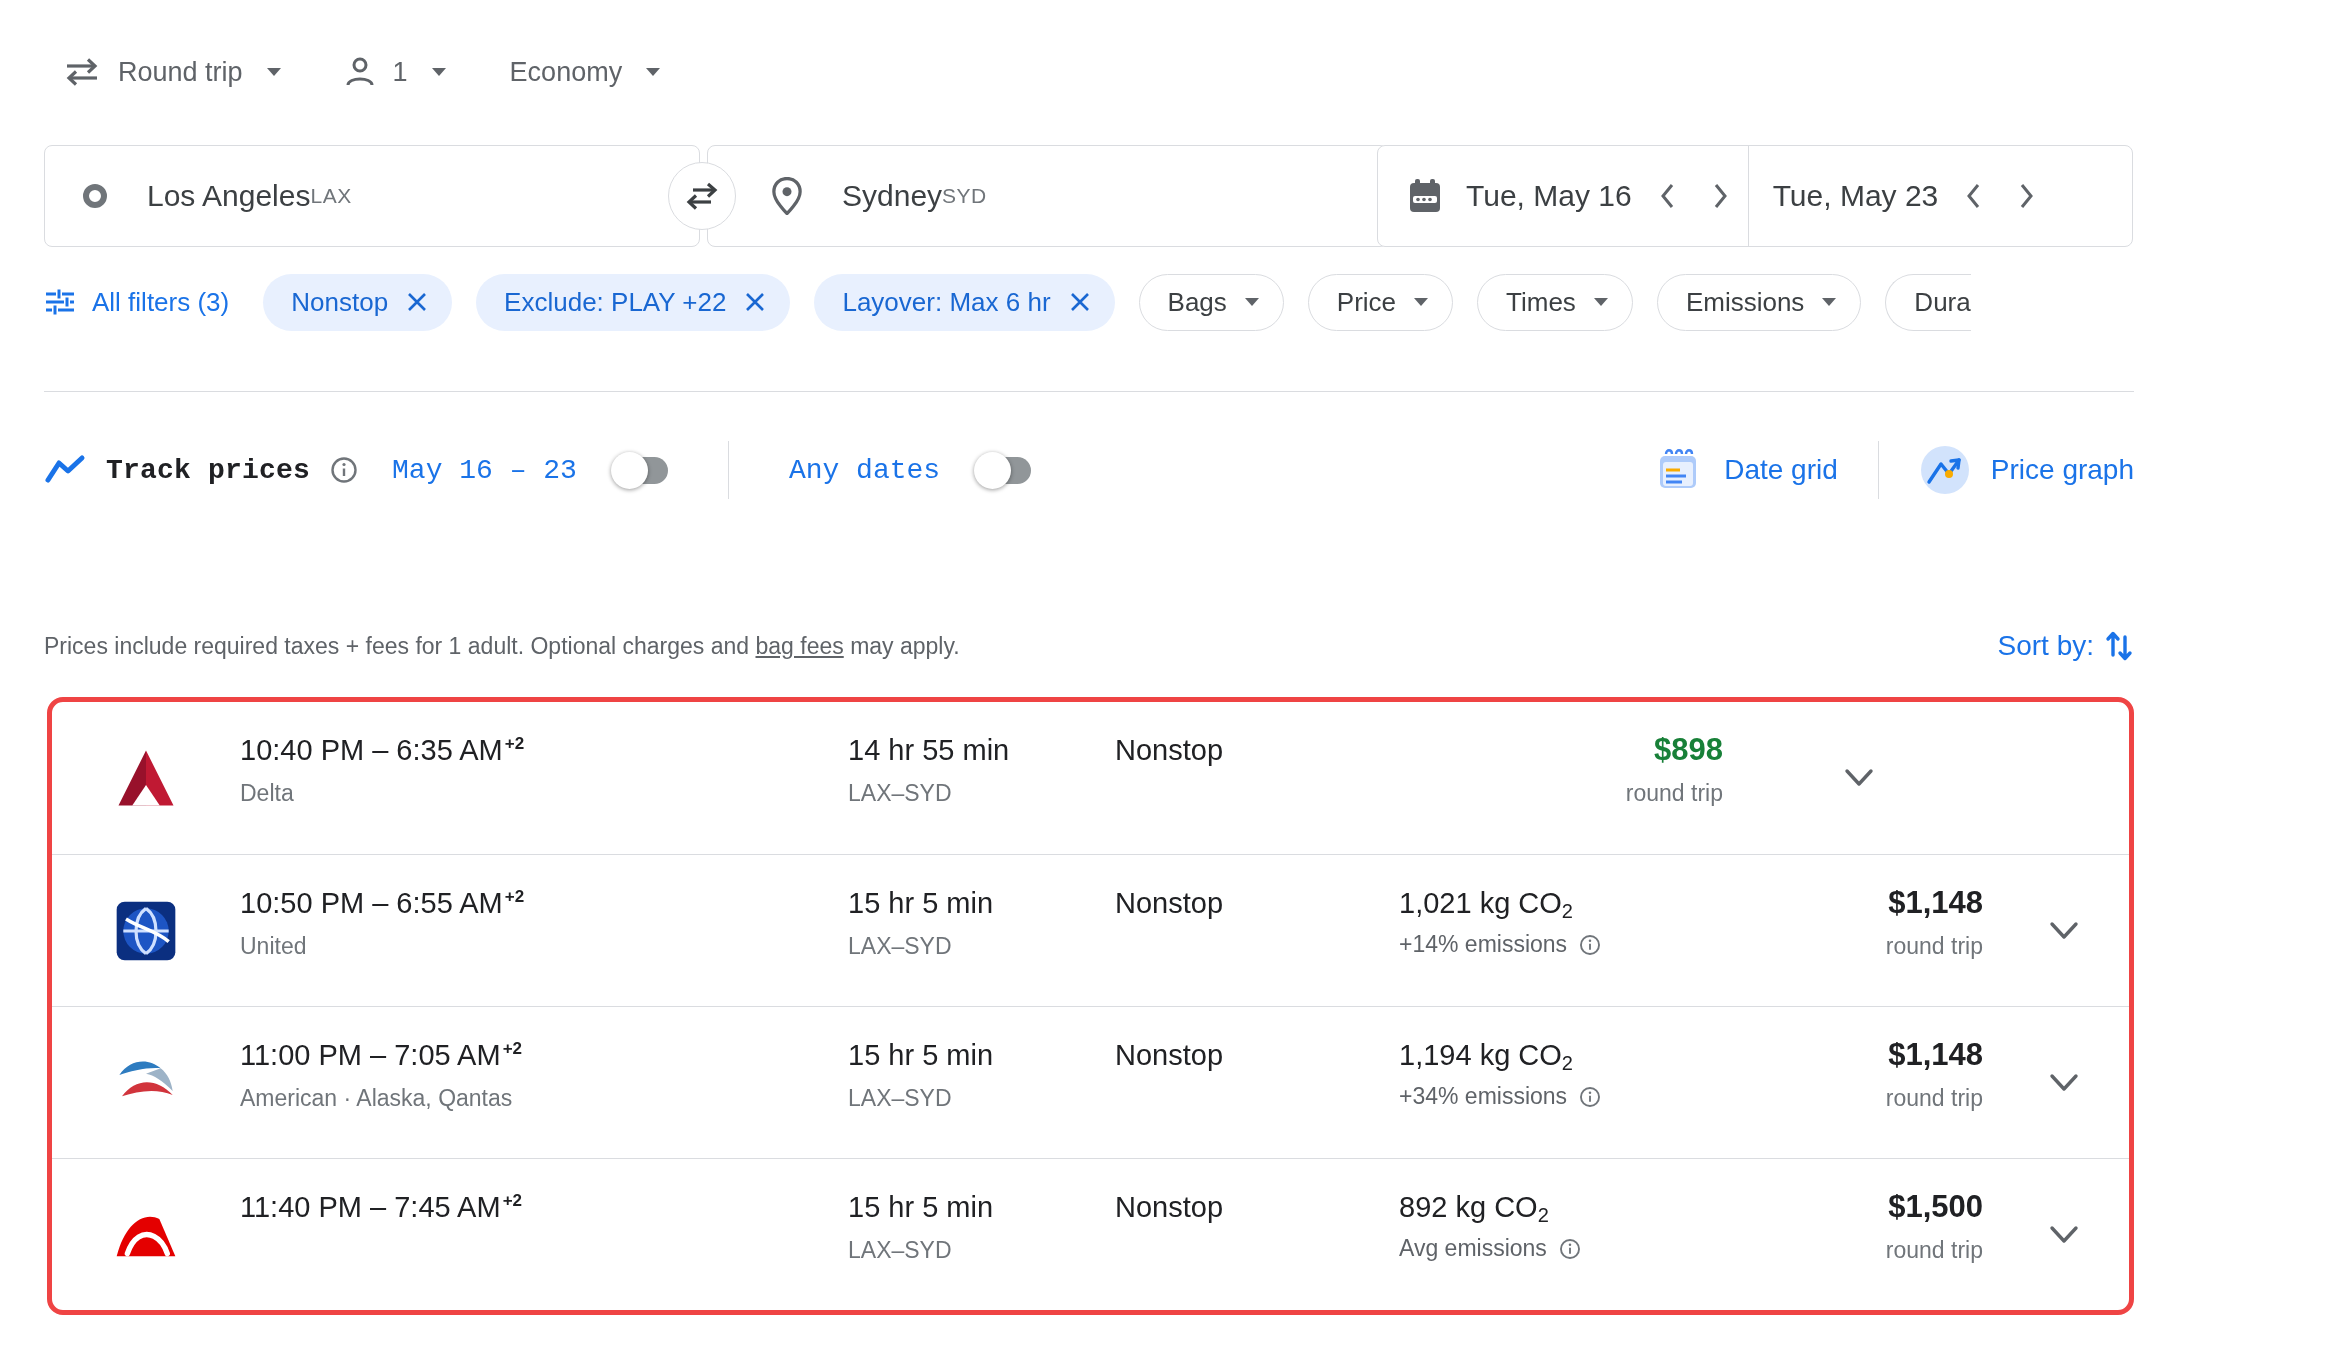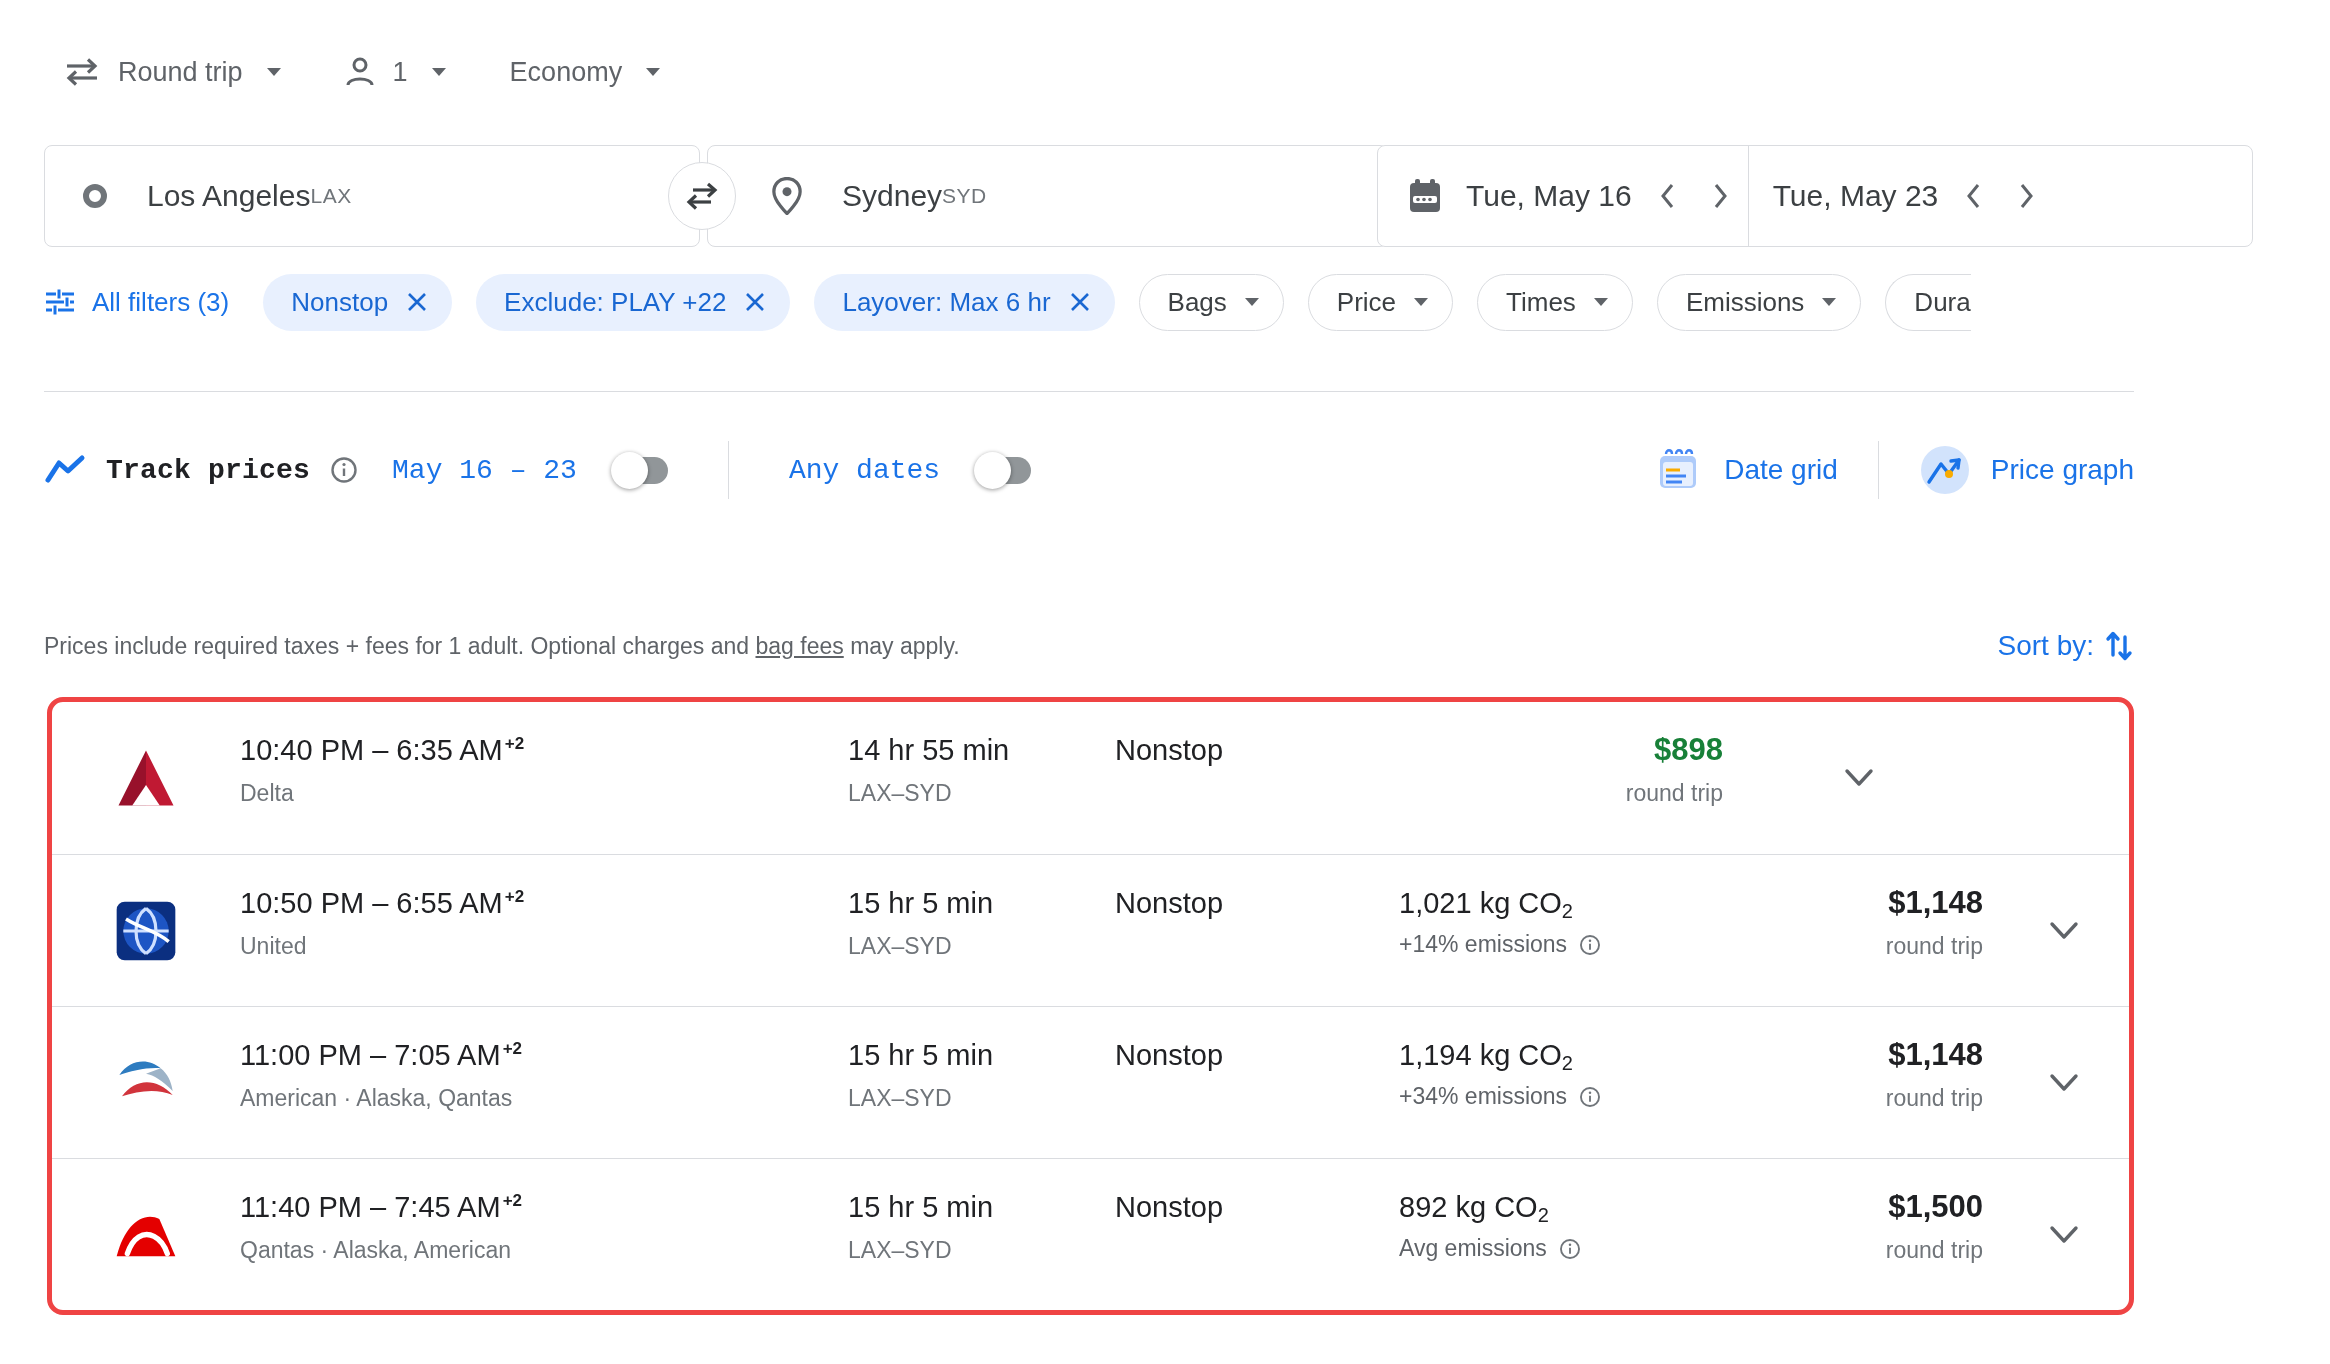--- a/index.html
+++ b/index.html
@@ -14,21 +14,21 @@
   .caret { width:0; height:0; border-left:7px solid transparent; border-right:7px solid transparent; border-top:8px solid #5f6368; margin-left:6px; }
   
   .search-row { position:absolute; top:145px; left:44px; height:102px; }
   .field { position:absolute; top:0; height:102px; border:1px solid #dadce0; border-radius:8px; display:flex; align-items:center; background:#fff; }
   .field-origin { left:0; width:656px; padding-left:38px; }
   .field-dest { left:663px; width:681px; padding-left:64px; }
   .city { font-size:30px; color:#3c4043; margin-left:40px; }
   .iata { font-size:21px; color:#70757a; margin-left:0; letter-spacing:.5px; }
   .ring { width:24px; height:24px; border:6px solid #70757a; border-radius:50%; flex:0 0 auto; }
   .swap-circle { position:absolute; left:624px; top:17px; width:68px; height:68px; background:#fff; border:1px solid #dadce0; border-radius:50%; display:flex; align-items:center; justify-content:center; z-index:3; cursor:pointer; }
-  .field-dates { left:1333px; width:876px; padding-left:30px; display:flex; }
+  .field-dates { left:1333px; width:756px; padding-left:30px; display:flex; }
   .date-half { display:flex; align-items:center; }
   .date-text { font-size:30px; color:#3c4043; margin:0 14px 0 24px; }
   .date-nav { display:flex; align-items:center; gap:8px; }
   .vdivider { width:1px; background:#dadce0; height:100%; margin:0 18px 0 6px; }
   .navbtn { width:44px; height:44px; display:flex; align-items:center; justify-content:center; cursor:pointer; border-radius:50%; }
   
   .filters { position:absolute; top:272px; left:44px; width:2090px; display:flex; align-items:center; gap:24px; overflow:hidden; height:60px; }
   .all-filters { display:flex; align-items:center; gap:16px; color:#1a73e8; font-size:26px; cursor:pointer; white-space:nowrap; flex:0 0 auto; padding-right:10px; }
   .chip { flex:0 0 auto; height:57px; border-radius:29px; display:flex; align-items:center; font-size:26px; cursor:pointer; white-space:nowrap; }
   .chip-active { background:#e8f0fe; color:#1967d2; padding:0 24px 0 28px; gap:18px; }
@@ -409,21 +409,20 @@
 
     <div class="frow">
       <div class="logo-cell">
         <svg width="64" height="64" viewBox="0 0 48 48">
           <path d="M2 40 C8 16 22 6 34 12 L46 40 Z" fill="#e40000"></path>
           <path d="M10 38 C14 26 22 21 30 25 C35 27.5 38 32 40 38" stroke="#fff" stroke-width="4" fill="none" stroke-linecap="round"></path>
         </svg>
       </div>
       <div class="cell">
         <div class="times"><span>11:40 PM – 7:45 AM</span><span class="sup">+2</span></div>
-        <div class="secondary">Qantas · Alaska, American</div>
       </div>
       <div class="cell">
         <div class="big">15 hr 5 min</div>
         <div class="secondary">LAX–SYD</div>
       </div>
       <div class="cell big">Nonstop</div>
       <div class="cell">
         <div class="big"><span>892 kg CO</span><span class="sub2">2</span></div>
         <div class="emis-line">
           <span class="emis-plain">Avg emissions</span>

